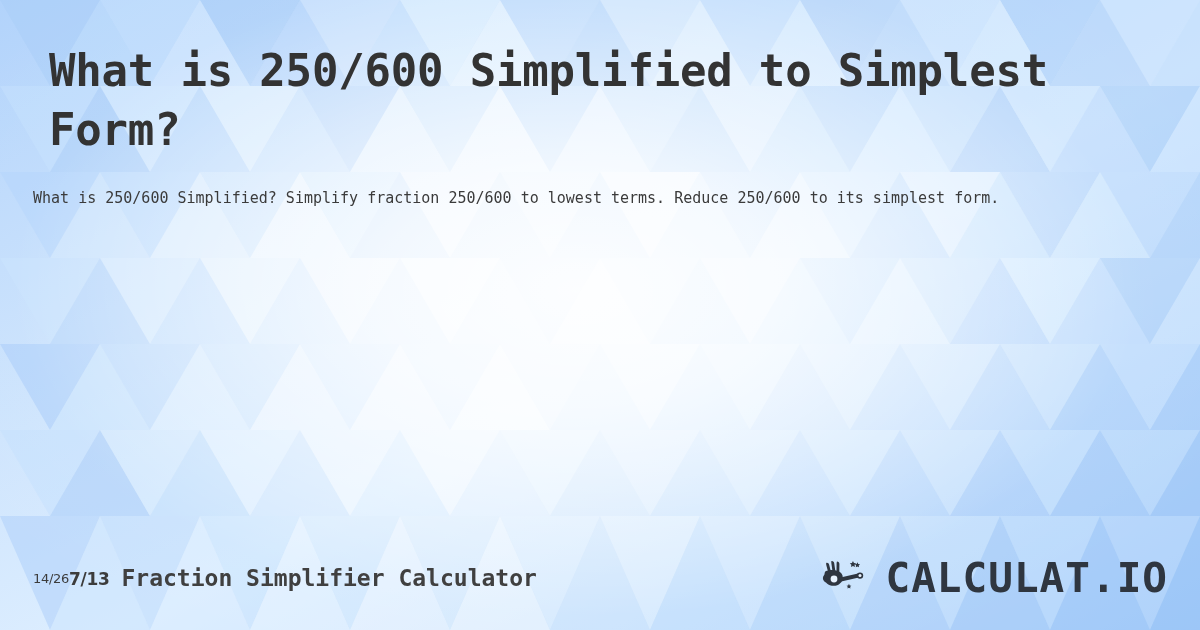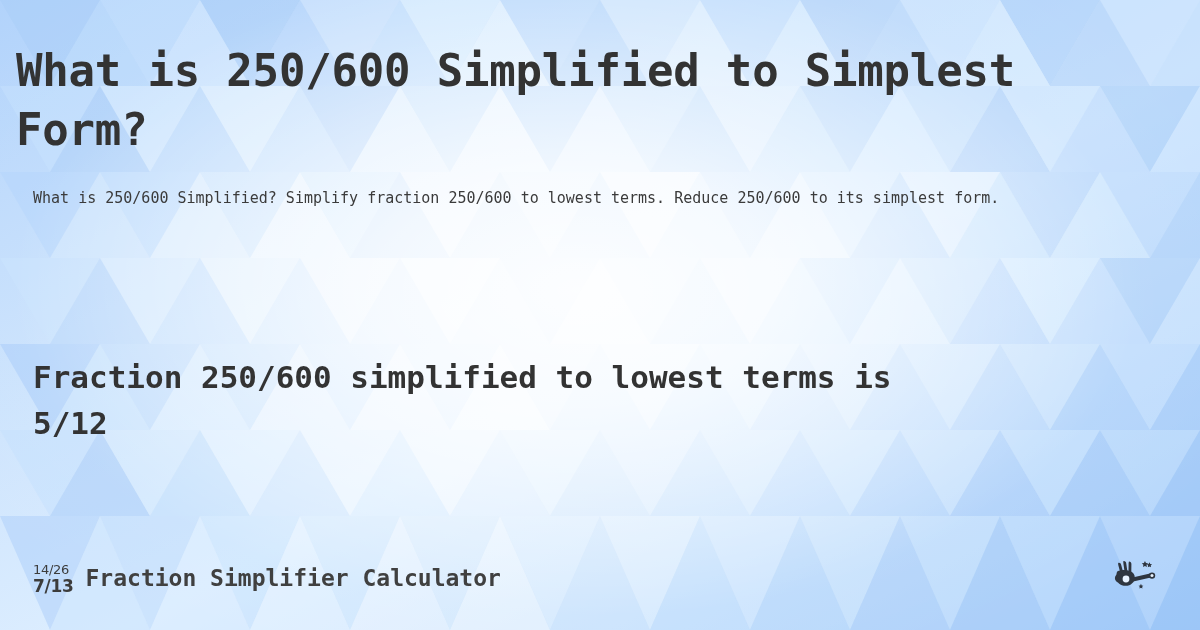--- a/index.html
+++ b/index.html
@@ -48,21 +48,21 @@
   
   .content {
     position: absolute;
     inset: 0;
     padding: 0 33px;
     box-sizing: border-box;
   }
 
   .page-title {
     position: absolute;
-    left: 16px;
+    left: 49px;
     top: 42px;
     width: 1000px;
     margin: 0;
     font-family: "DejaVu Sans Mono", monospace;
     font-size: 44px;
     font-weight: bold;
     line-height: 1.33;
     letter-spacing: -0.2px;
     color: #333333;
     white-space: pre-wrap;
@@ -109,22 +109,22 @@
   }
 
   .footer-left {
     display: flex;
     align-items: center;
     gap: 12px;
   }
 
   .frac-badge {
     display: flex;
-    flex-direction: column;
-    align-items: flex-start;
+    flex-direction: row;
+    align-items: center;
     justify-content: center;
     line-height: 1;
     color: #3c3c3c;
     font-family: "DejaVu Sans", sans-serif;
     padding-top: 1px;
   }
   .frac-top {
     font-size: 13px;
     font-weight: normal;
     letter-spacing: -0.3px;
@@ -361,24 +361,20 @@
   </svg>
 
   <div class="bg-glow"></div>
 
   <div class="content">
 
     <h1 class="page-title">What is 250/600 Simplified to Simplest Form?</h1>
 
     <p class="page-subtitle">What is 250/600 Simplified? Simplify fraction 250/600 to lowest terms. Reduce 250/600 to its simplest form.</p>
 
-    <div class="result-block">
-      <div class="result-text">Fraction 250/600 simplified to lowest terms is</div>
-      <div class="result-text">5/12</div>
-    </div>
 
     <div class="footer">
 
       <div class="footer-left">
         <div class="frac-badge">
           <span class="frac-top">14/26</span>
           <span class="frac-bottom">7/13</span>
         </div>
         <div class="footer-title">Fraction Simplifier Calculator</div>
       </div>
@@ -410,17 +406,18 @@
 
           <g fill="#2f3640">
             <path d="M30.0 5.0 l1.4 2.9 l3.0 0.4 l-2.2 2.1 l0.5 3.1 l-2.7 -1.5 l-2.7 1.5 l0.5 -3.1
                      l-2.2 -2.1 l3.0 -0.4 z" transform="scale(0.72) translate(13,-1)"></path>
             <path d="M30.0 5.0 l1.4 2.9 l3.0 0.4 l-2.2 2.1 l0.5 3.1 l-2.7 -1.5 l-2.7 1.5 l0.5 -3.1
                      l-2.2 -2.1 l3.0 -0.4 z" transform="scale(0.60) translate(29,2)"></path>
             <path d="M30.0 5.0 l1.4 2.9 l3.0 0.4 l-2.2 2.1 l0.5 3.1 l-2.7 -1.5 l-2.7 1.5 l0.5 -3.1
                      l-2.2 -2.1 l3.0 -0.4 z" transform="scale(0.55) translate(19,42)"></path>
           </g>
         </svg>
+        <div class="brand">CALCULAT.IO</div>
       </div>
 
     </div>
   </div>
 </div>
 
 </body></html>

